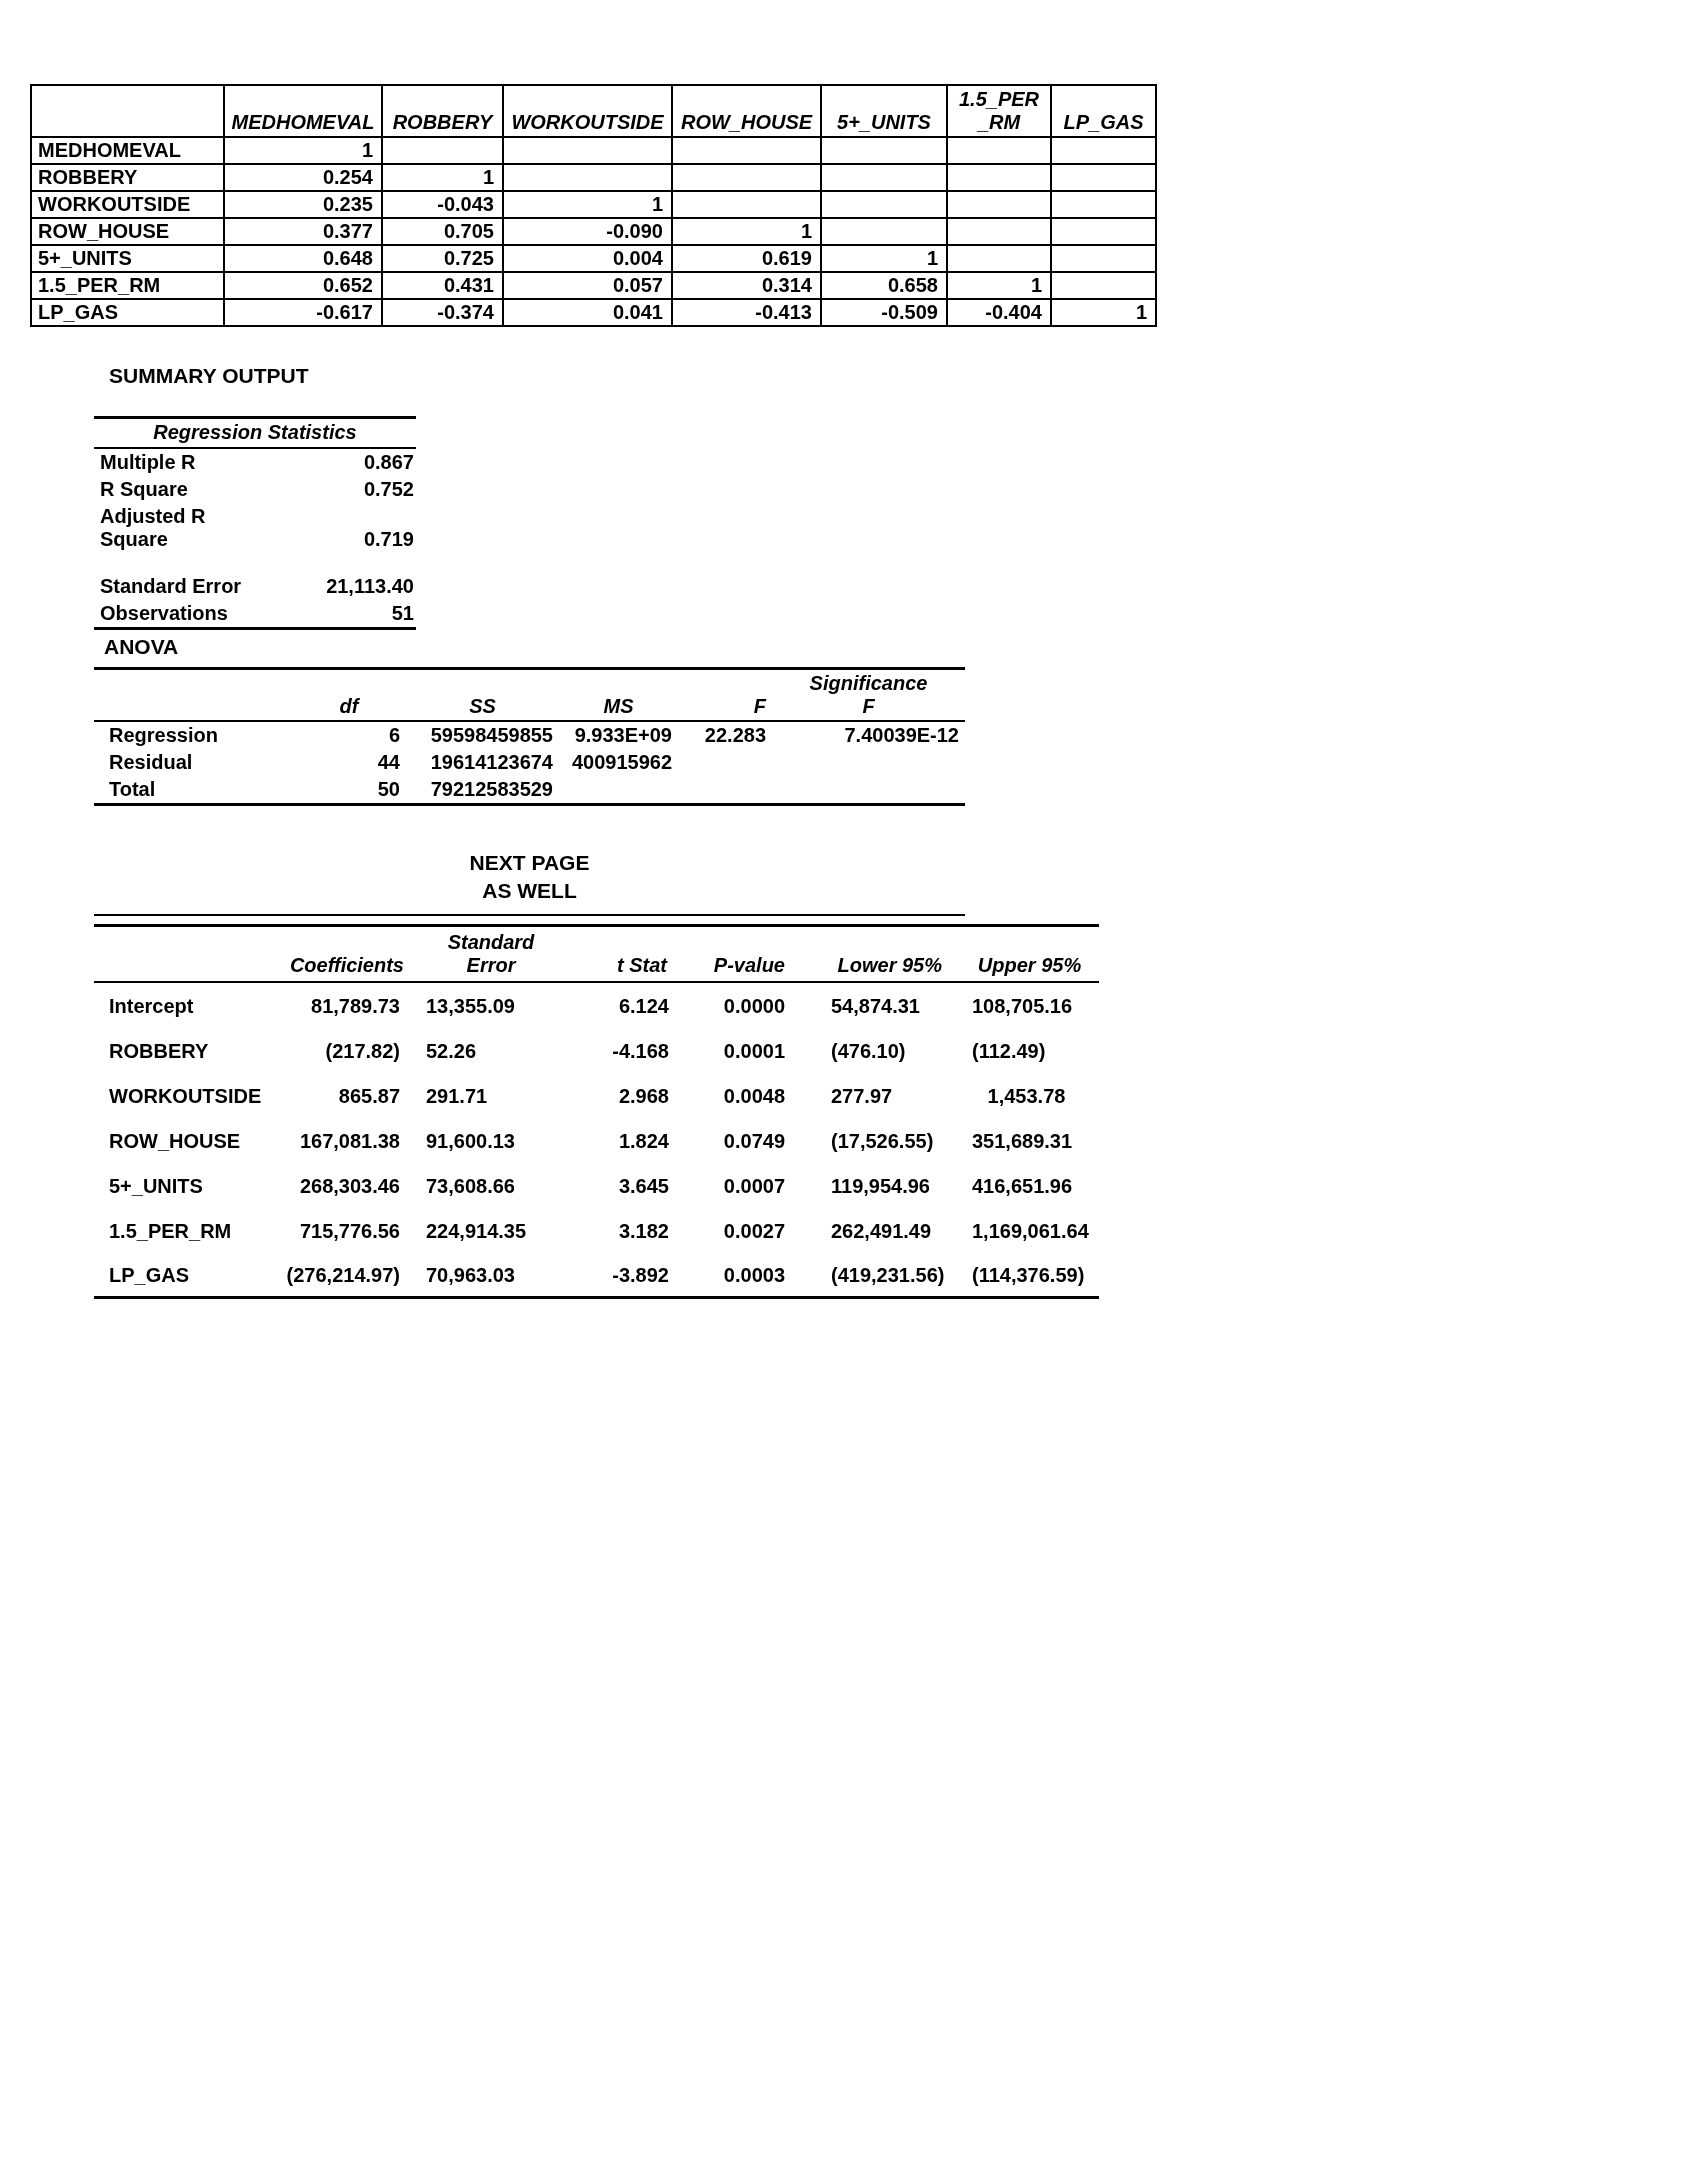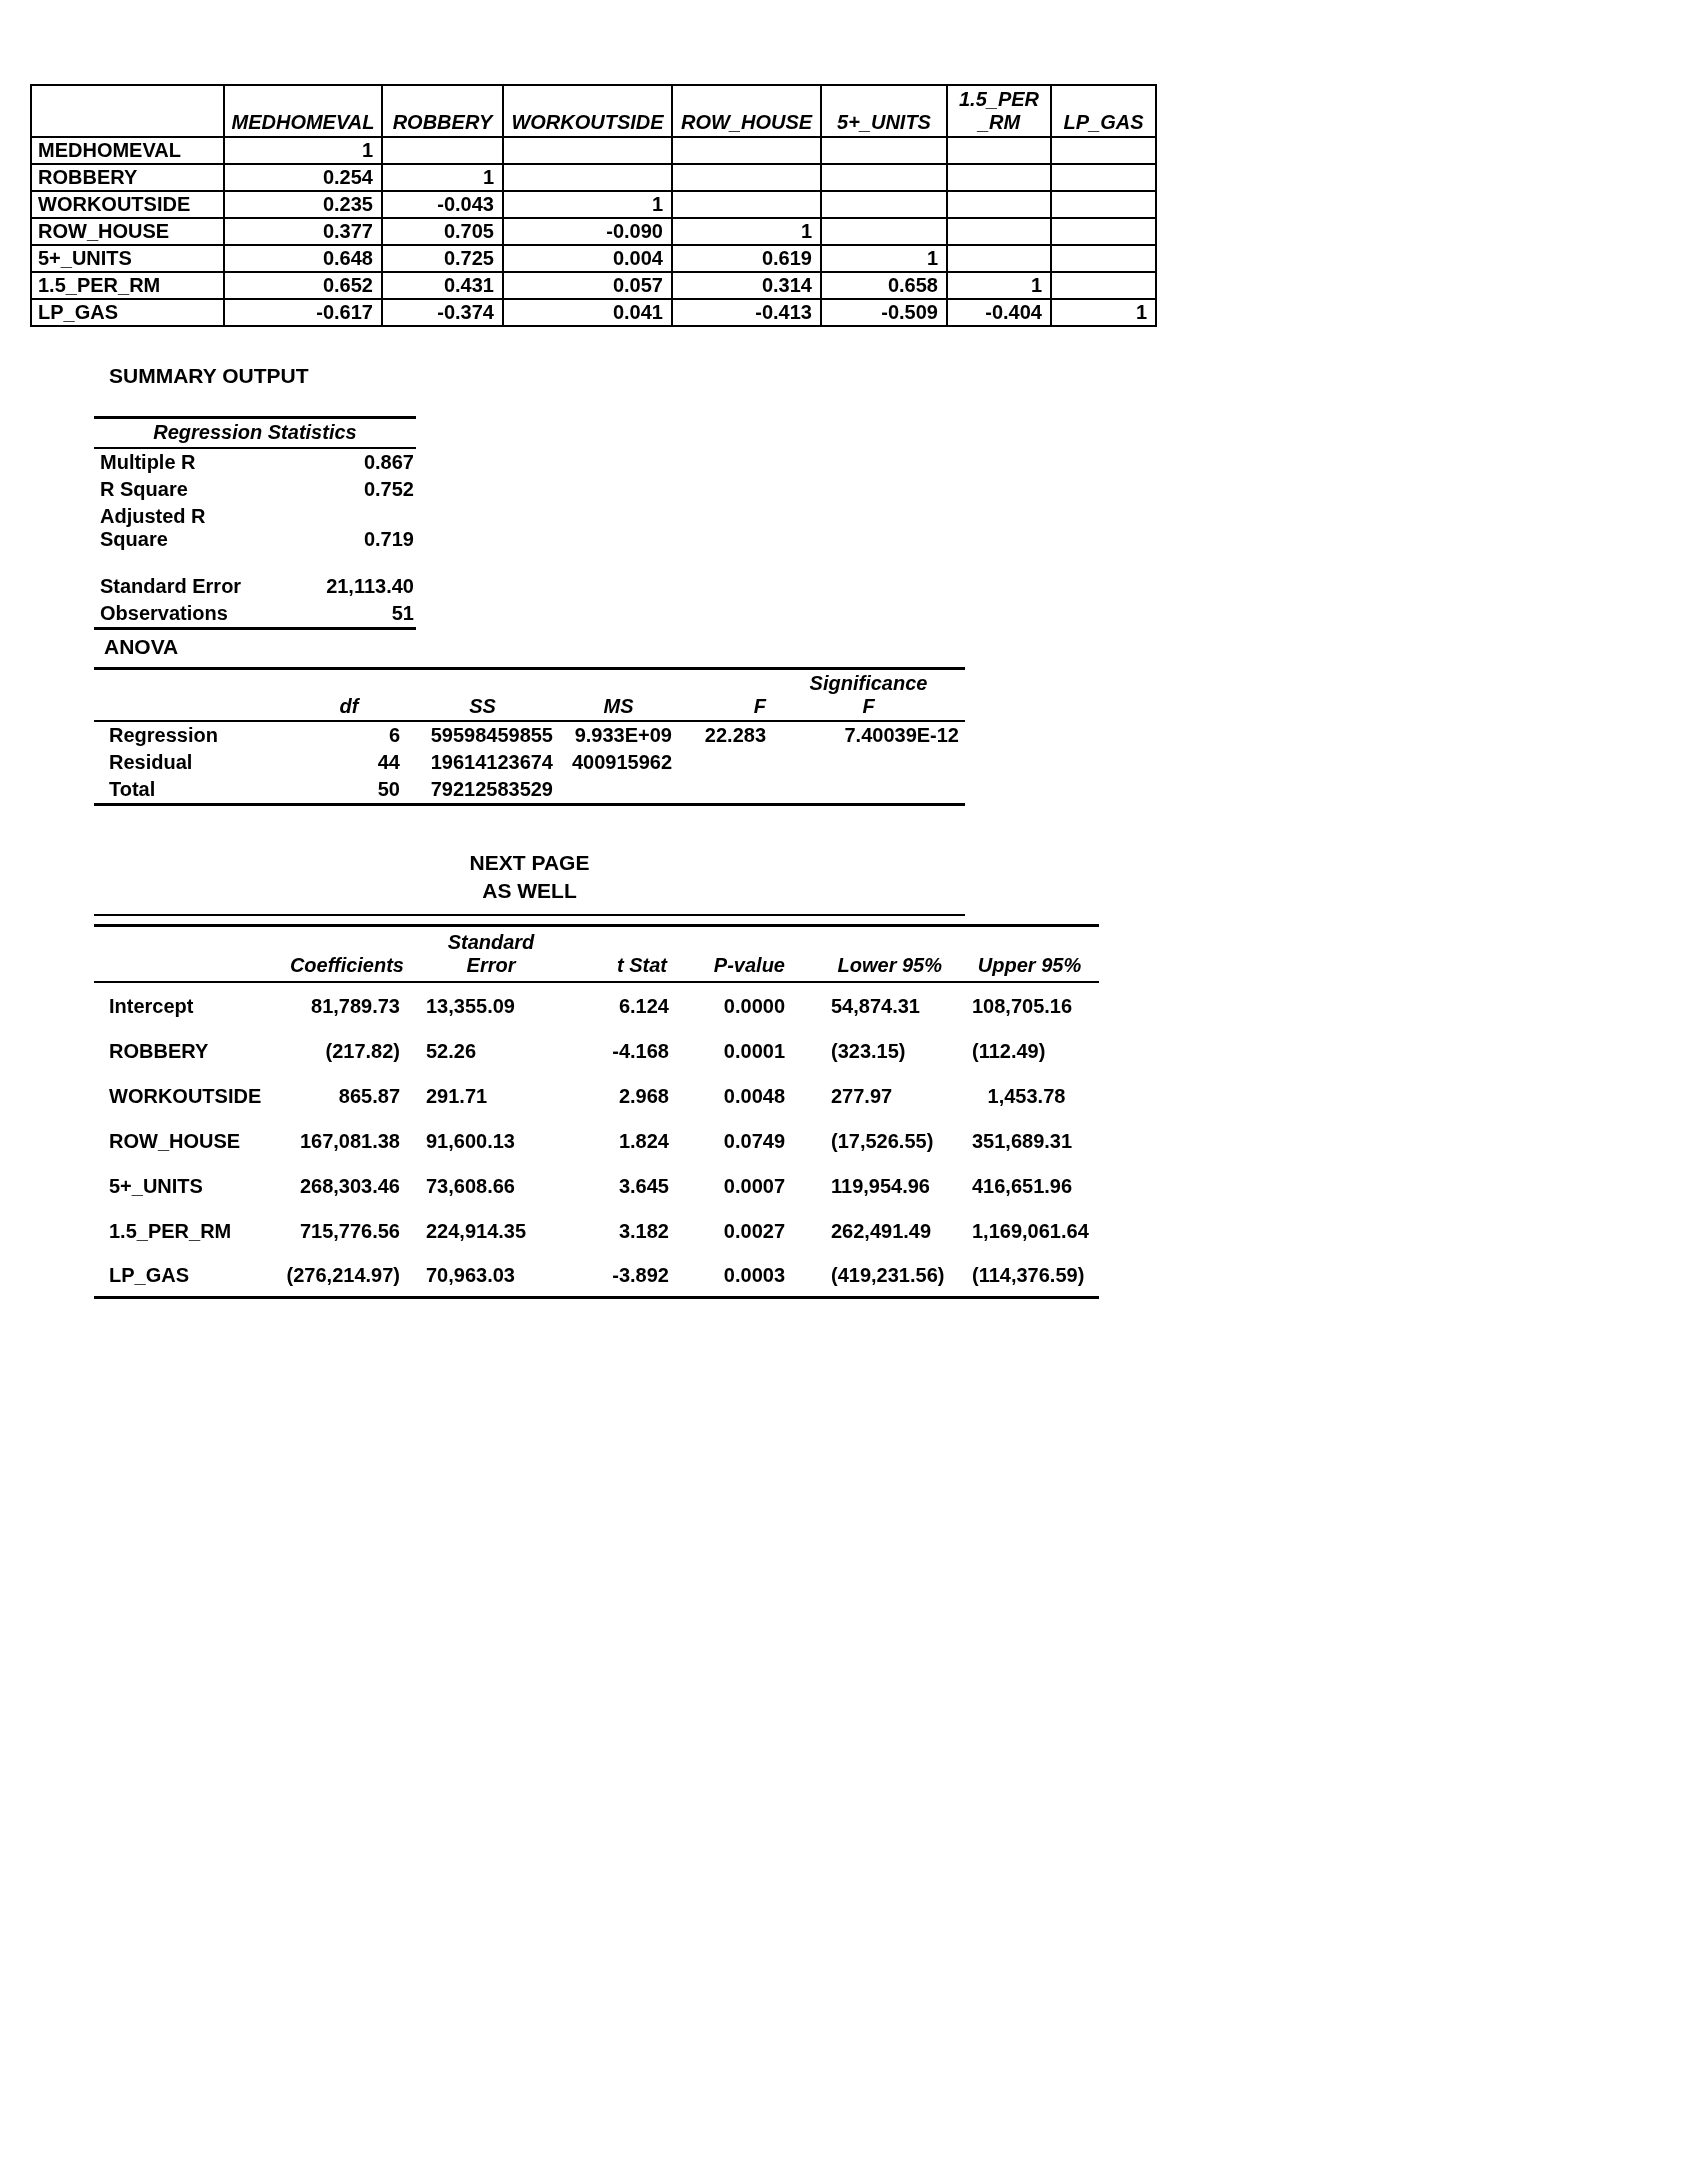--- a/index.html
+++ b/index.html
@@ -308,21 +308,21 @@
         <td class="c-p">0.0000</td>
         <td class="c-lo">54,874.31</td>
         <td class="c-hi">108,705.16</td>
       </tr>
       <tr>
         <td class="c-label">ROBBERY</td>
         <td class="c-coef">(217.82)</td>
         <td class="c-se">52.26</td>
         <td class="c-t">-4.168</td>
         <td class="c-p">0.0001</td>
-        <td class="c-lo">(323.15)</td>
+        <td class="c-lo">(476.10)</td>
         <td class="c-hi">(112.49)</td>
       </tr>
       <tr>
         <td class="c-label">WORKOUTSIDE</td>
         <td class="c-coef">865.87</td>
         <td class="c-se">291.71</td>
         <td class="c-t">2.968</td>
         <td class="c-p">0.0048</td>
         <td class="c-lo">277.97</td>
         <td class="c-hi r-exc">1,453.78</td>

